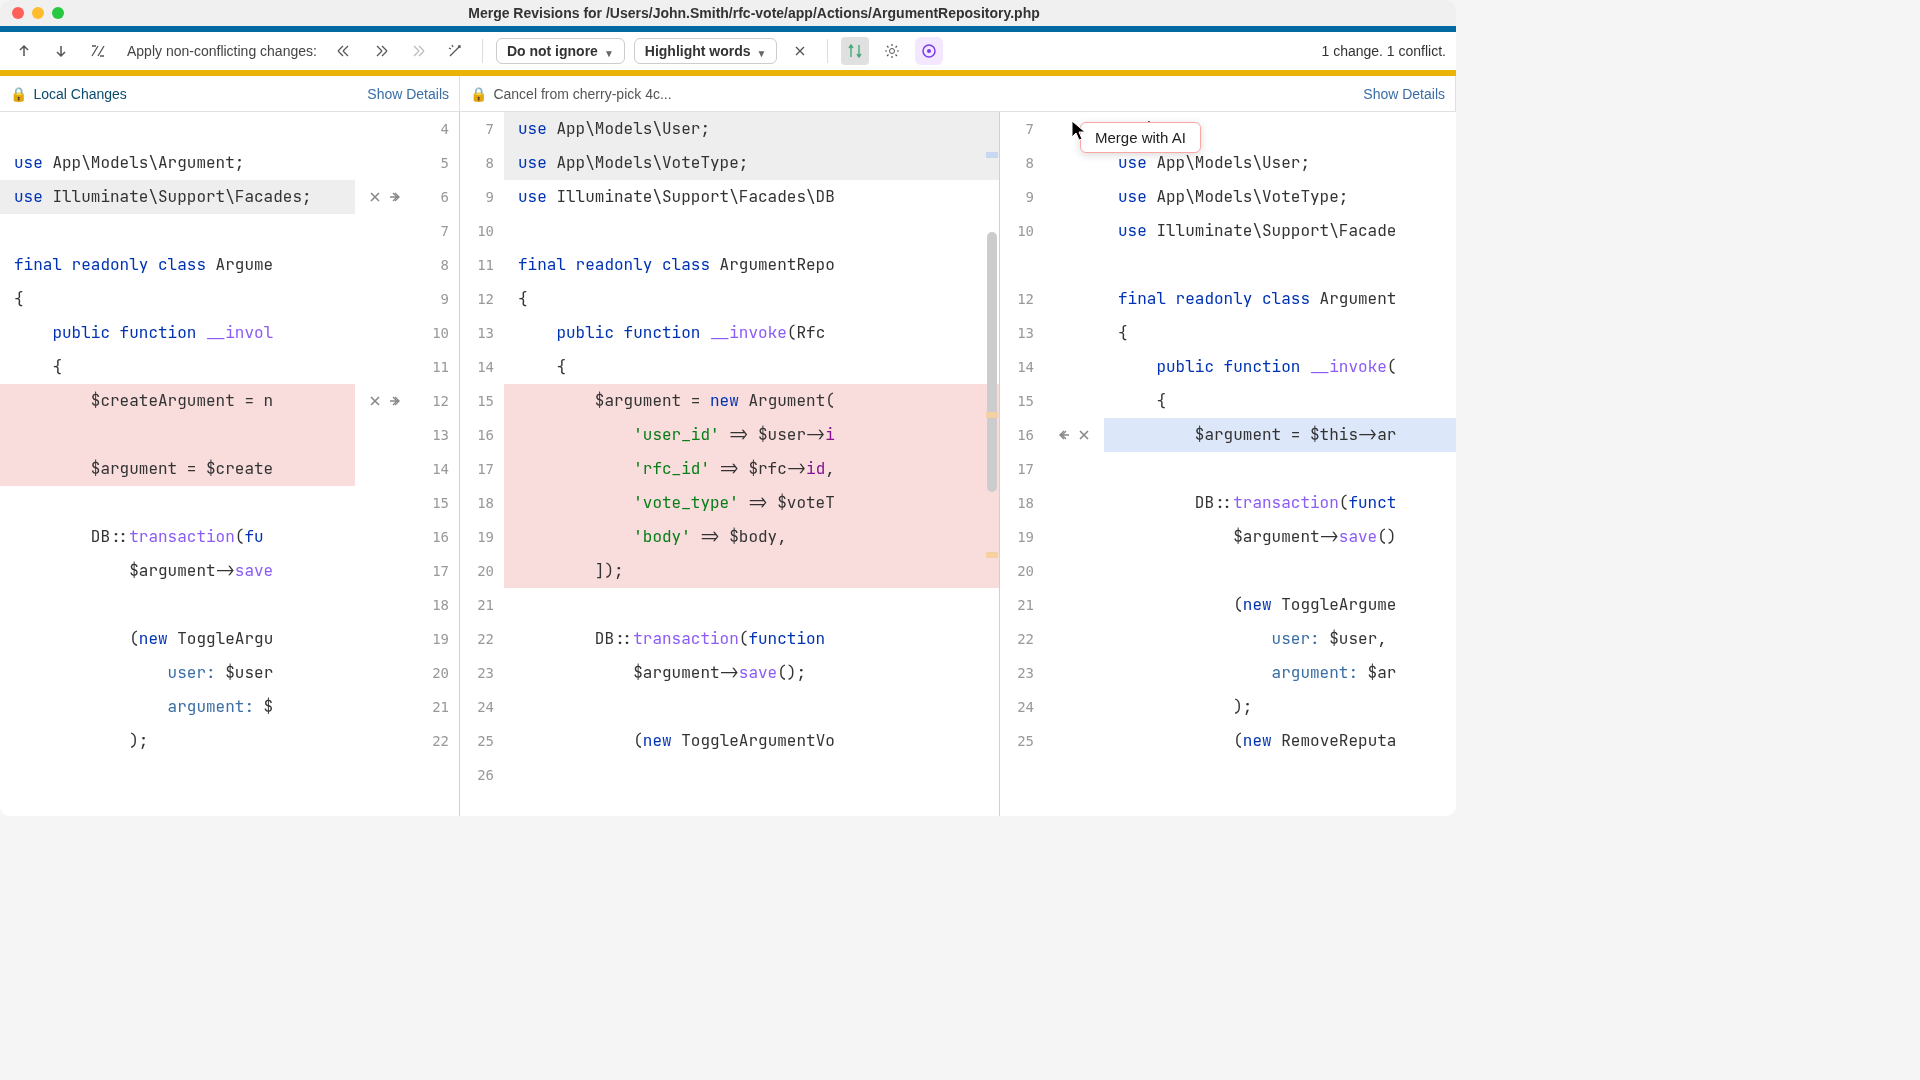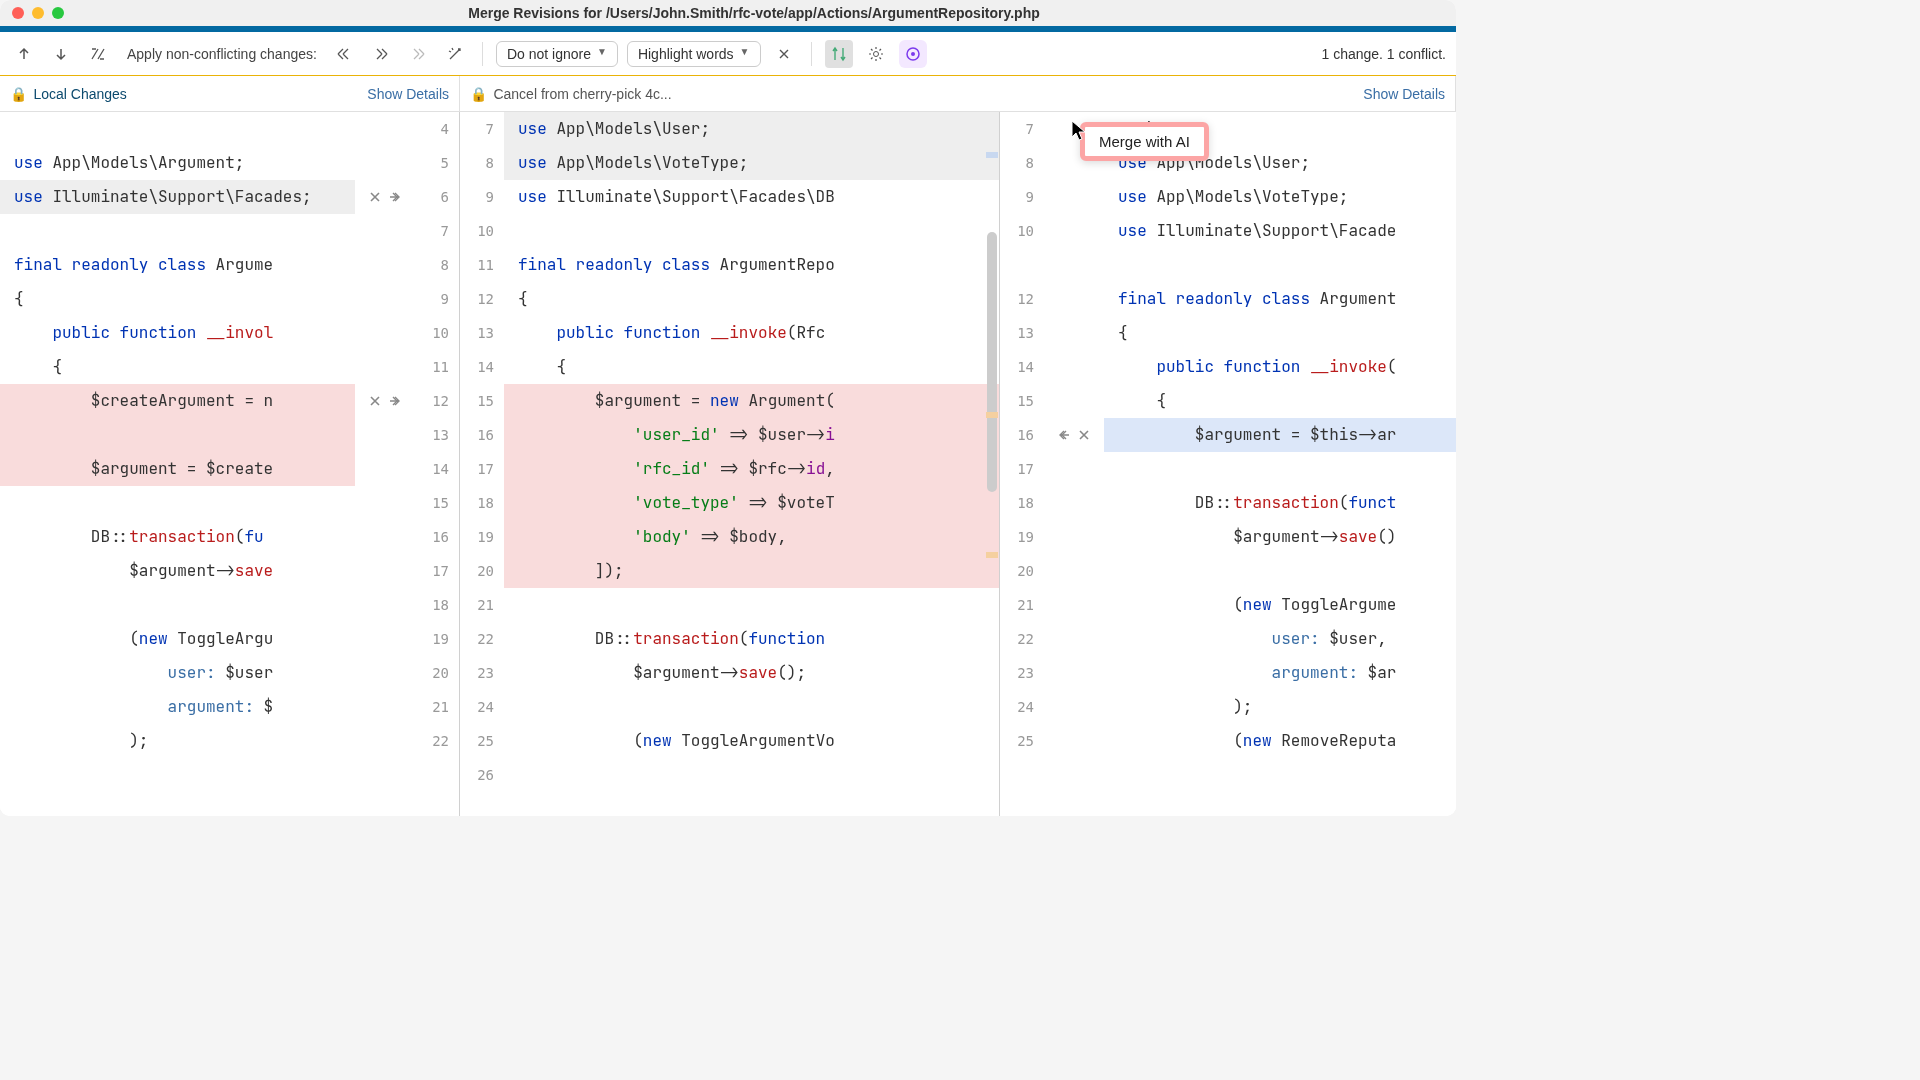--- a/index.html
+++ b/index.html
@@ -34,49 +34,50 @@
   .title {
     flex: 1;
     text-align: center;
     font-weight: 600;
     font-size: 14px;
     color: #333;
   }
   .toolbar {
     height: 44px;
     background: #fff;
-    border-bottom: 1px solid #eab308;
+    border-bottom: 6px solid #eab308;
     display: flex;
     align-items: center;
     padding: 17px 10px;
     gap: 9px;
   }
   .tb-btn {
     width: 28px;
     height: 28px;
     display: flex;
     align-items: center;
     justify-content: center;
     border-radius: 4px;
     cursor: pointer;
     color: #555;
   }
   .tb-btn.highlighted { background: #e0e0e0; }
   .tb-btn.ai { color: #7c3aed; background: #f3e8ff; border-radius: 6px; }
   .tb-label { font-size: 14px; color: #444; margin-left: 6px; margin-right: 4px; }
   .tb-select {
     display: flex;
-    align-items: flex-start;
+    align-items: flex-end;
     border: 1px solid #ccc;
     border-radius: 6px;
     padding: 4px 10px;
     cursor: pointer;
     font-size: 14px;
     color: #333;
     gap: 6px;
+    font-weight: bold;
   }
   .tb-select .chevron { font-size: 10px; color: #666; }
   .tb-right { margin-left: auto; font-size: 14px; color: #333; }
   .divider-v { width: 1px; height: 24px; background: #ddd; margin: 0 4px; }
 
   .panel-headers {
     height: 36px;
     display: flex;
     border-bottom: 1px solid #e0e0e0;
     background: #fff;
@@ -121,31 +122,31 @@
   .op { width: 18px; height: 18px; display: flex; align-items: center; justify-content: center; cursor: pointer; color: #888; border-radius: 3px; }
 
   .code-line { height: 34px; padding-left: 14px; overflow: hidden; }
   .gutter-line { height: 34px; }
 
   .hl-conflict-l { background: #f9dcdc; }
   .hl-conflict-r { background: #dce7f9; }
   .hl-gray { background: #eee; }
 
   .kw { color: #0033b3; }
-  .fn { color: #b91c1c; margin-top: 12px; }
+  .fn { color: #8b5cf6; margin-top: 12px; }
   .prop { color: #871094; }
   .str { color: #067d17; }
   .param { color: #3a6ea5; }
 
   .tooltip {
     position: absolute;
     top: 10px;
     left: 80px;
     background: #fff;
-    border: 5px solid #fca5a5;
+    border: 1px solid #fca5a5;
     border-radius: 6px;
     padding: 6px 14px;
     font-size: 15px;
     color: #222;
     box-shadow: 0 2px 8px rgba(0,0,0,0.15);
     z-index: 100;
   }
   .cursor-arrow {
     position: absolute;
     top: 7px;

